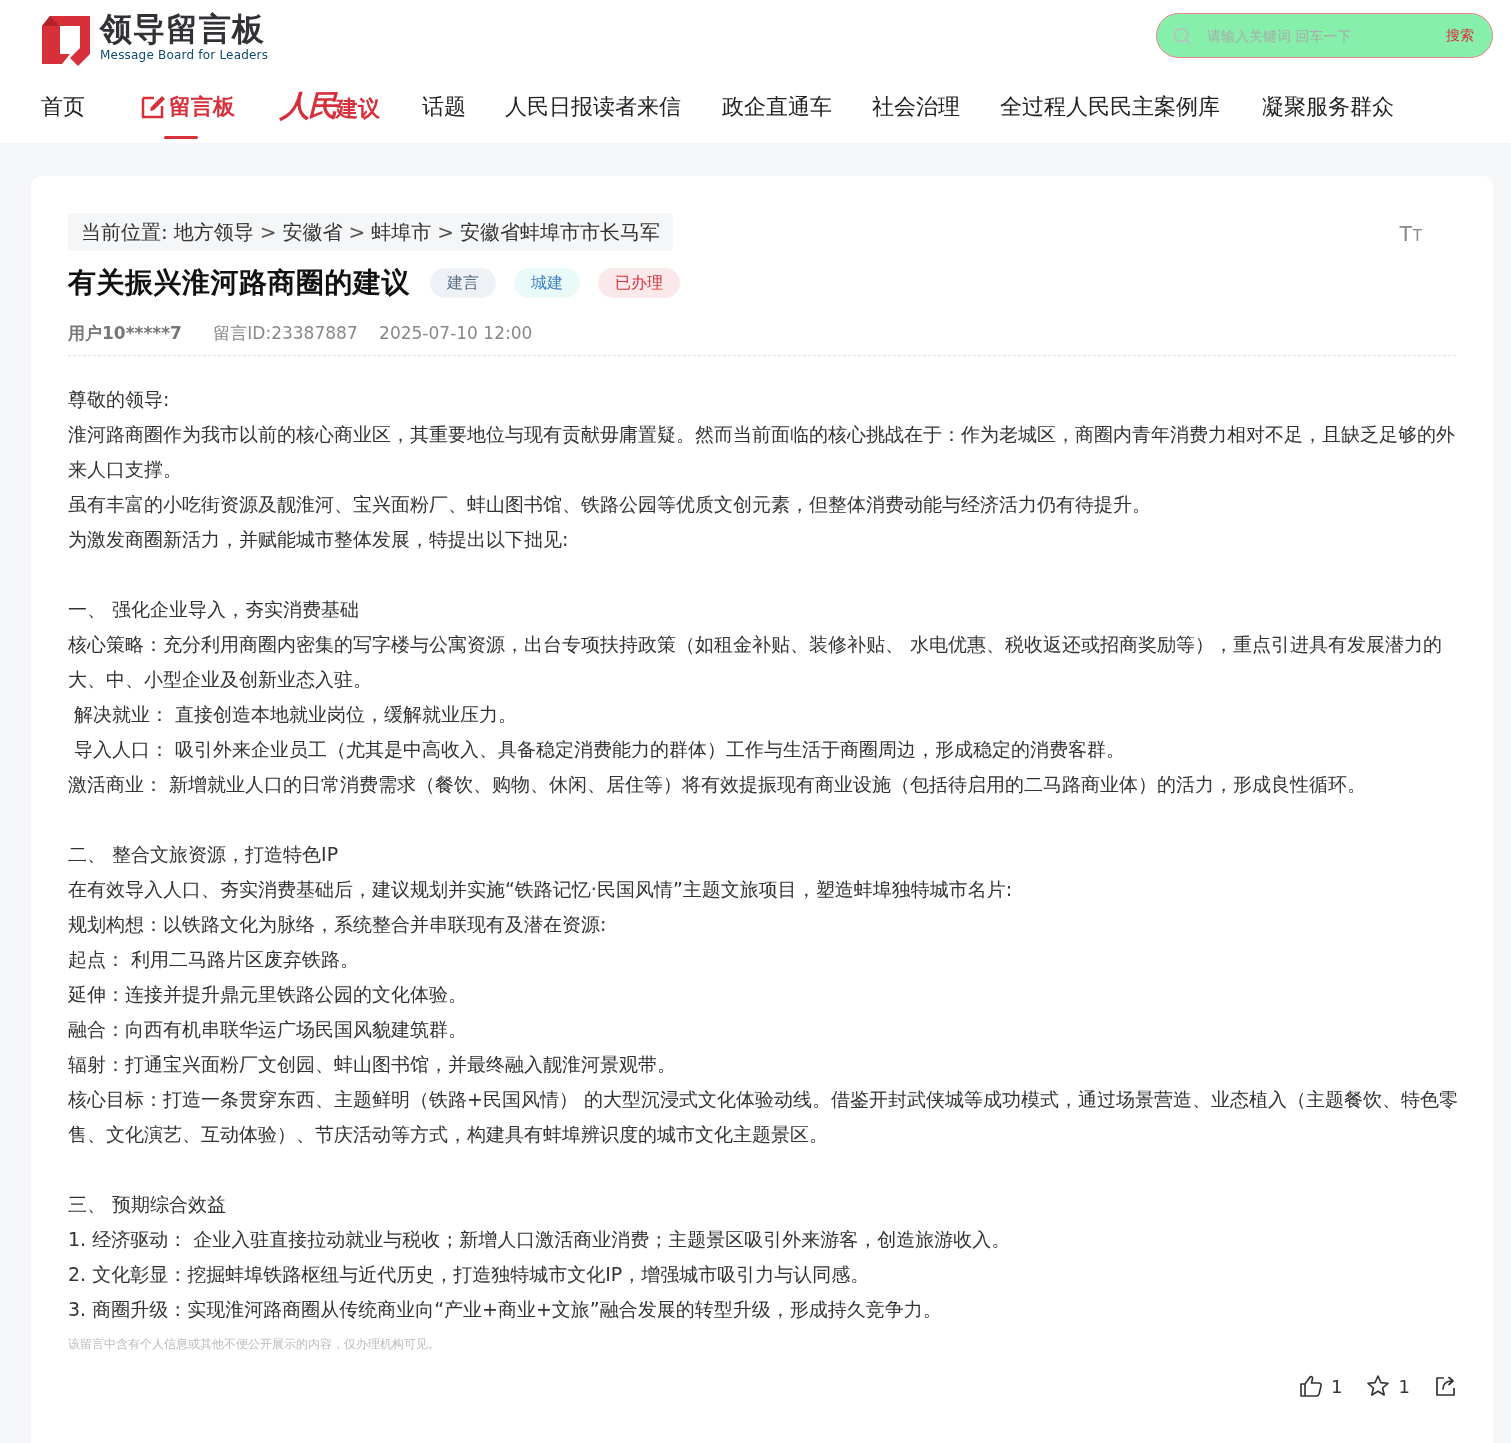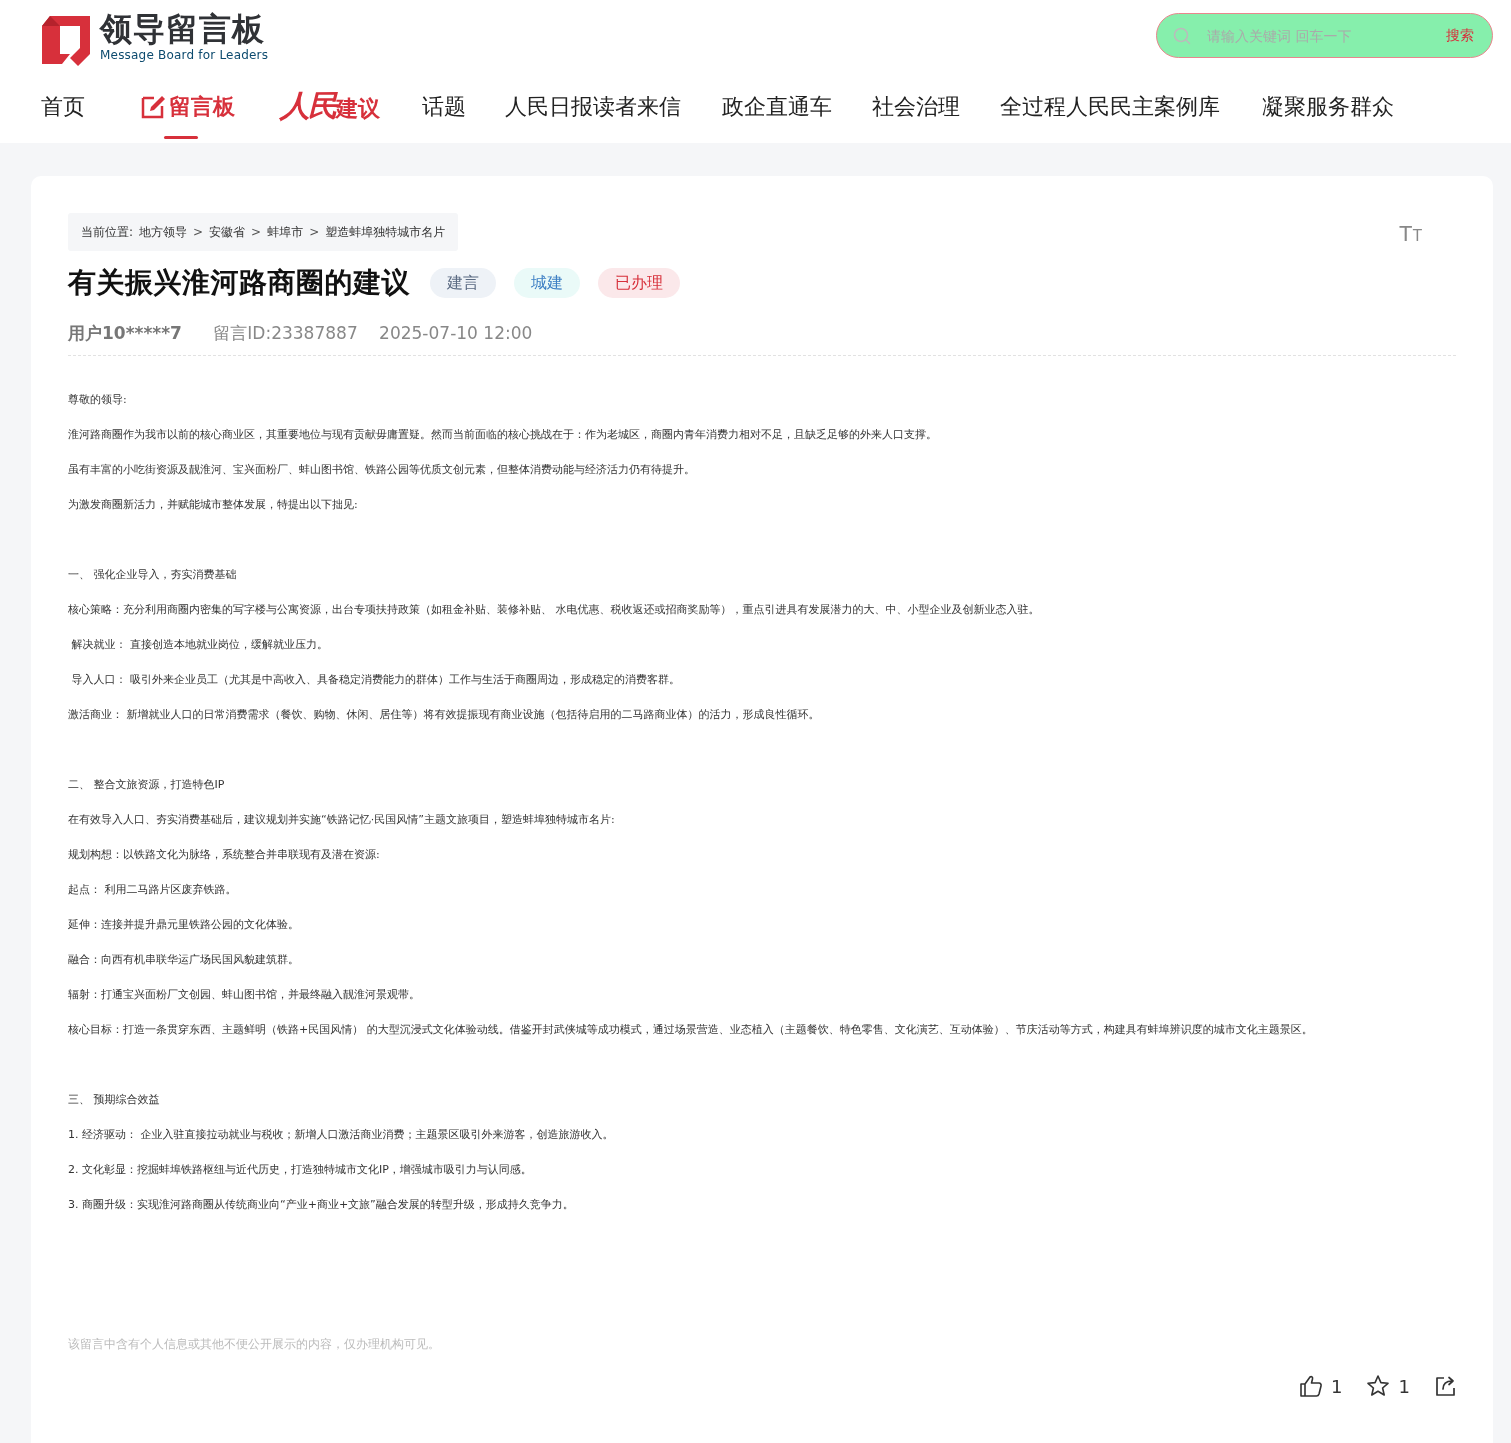--- a/index.html
+++ b/index.html
@@ -49,21 +49,21 @@
   }
   .brand-script { font-family: "DejaVu Serif", "Liberation Serif", serif; font-style: italic; font-size: 30px; letter-spacing: -2px; }
 
   .card {
     position: absolute; left: 31px; top: 176px; width: 1462px; height: 1300px;
     background: #fff; border-radius: 10px;
   }
   .breadcrumb {
     position: absolute; left: 37px; top: 37px; height: 38px;
     background: #f5f6f8; border-radius: 3px; padding: 0 13px;
-    display: flex; align-items: center; font-size: 12px; color: #333; white-space: nowrap;
+    display: flex; align-items: center; font-size: 20px; color: #333; white-space: nowrap;
   }
   .breadcrumb .sep { margin: 0 6px; color: #555; }
   .breadcrumb a { color: #333; text-decoration: none; }
   .font-size-toggle {
     position: absolute; left: 1368px; top: 45px; font-size: 22px; color: #888; cursor: pointer;
     font-family: "Liberation Sans", sans-serif;
   }
   .font-size-toggle small { font-size: 16px; }
 
   .title-row { position: absolute; left: 37px; top: 88px; display: flex; align-items: center; }
@@ -78,21 +78,21 @@
 
   .meta { position: absolute; left: 37px; top: 146px; font-size: 17px; color: #888; white-space: nowrap; }
   .meta .user { font-weight: bold; color: #777; margin-right: 26px; }
   .meta .mid { margin-right: 16px; }
   .divider {
     position: absolute; left: 37px; top: 179px; width: 1388px; height: 0; border-top: 1px dashed #e2e2e2;
   }
 
   .content {
     position: absolute; left: 37px; top: 206px; width: 1392px;
-    font-size: 11px; line-height: 35px; color: #333;
+    font-size: 19px; line-height: 35px; color: #333;
   }
   .content p { min-height: 35px; }
   .notice { position: absolute; left: 37px; top: 1160px; font-size: 12px; color: #bbb; }
 
   .actions { position: absolute; left: 1268px; top: 1198px; display: flex; align-items: center; }
   .action { display: flex; align-items: center; margin-right: 24px; font-size: 18px; color: #333; cursor: pointer; }
   .action svg { width: 24px; height: 24px; margin-right: 8px; }
   .action.share { margin-right: 0; }
   .action.share svg { margin-right: 0; }
 </style>
@@ -144,21 +144,21 @@
 
 <div class="card">
   <div class="breadcrumb">
     <span>当前位置:</span>
     <a href="#" style="margin-left:6px;">地方领导</a>
     <span class="sep">&gt;</span>
     <a href="#">安徽省</a>
     <span class="sep">&gt;</span>
     <a href="#">蚌埠市</a>
     <span class="sep">&gt;</span>
-    <a href="#">塑造蚌埠独特城市名片</a>
+    <a href="#">安徽省蚌埠市市长马军</a>
   </div>
 
   <div class="font-size-toggle">
     <span>T</span><small>T</small>
   </div>
 
   <div class="title-row">
     <h1 class="title">有关振兴淮河路商圈的建议</h1>
     <span class="tag t1" style="margin-left:20px;">建言</span>
     <span class="tag t2">城建</span>

